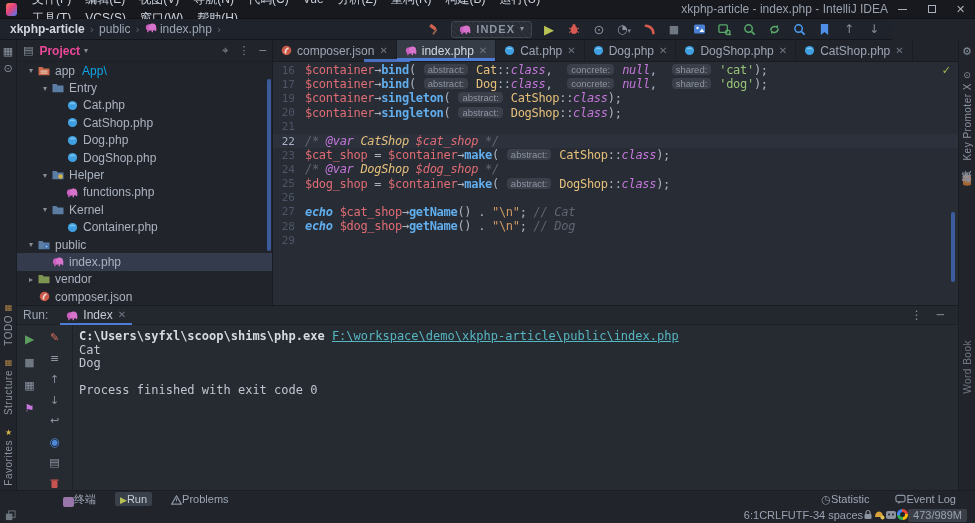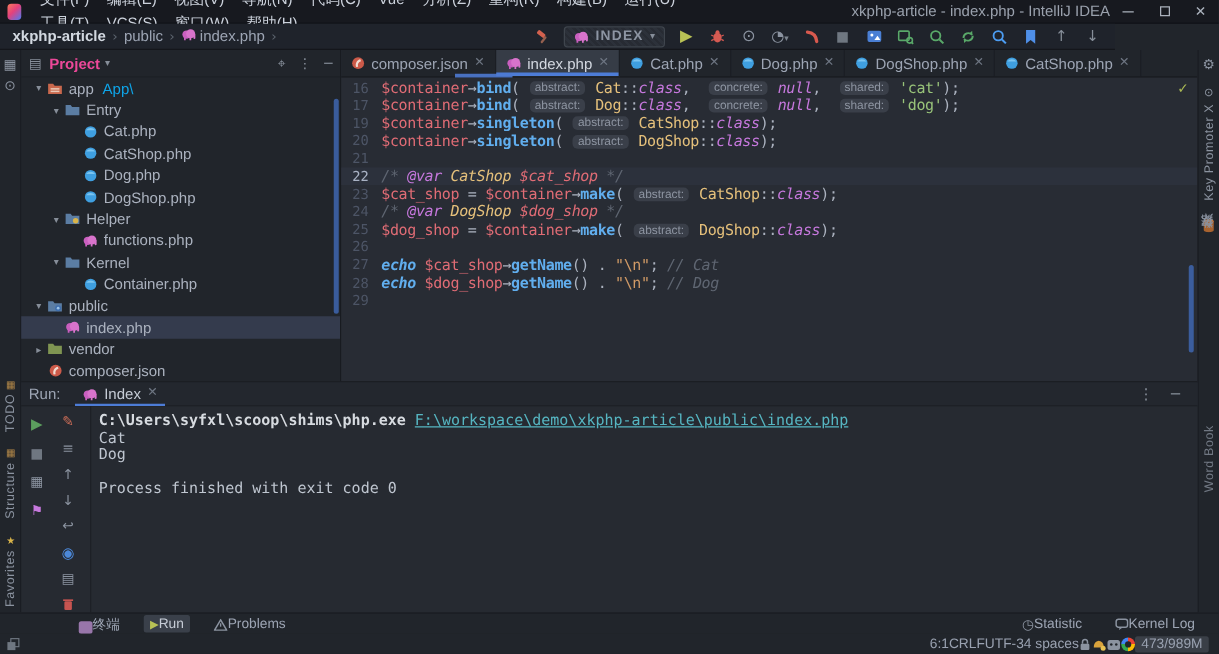--- a/index.html
+++ b/index.html
@@ -84,21 +84,21 @@
   #console .cmd{color:#d7dbe0;font-weight:bold}
   #console .lnk{color:#56b6c2;text-decoration:underline}
   
   #bottom-stripe{position:absolute;left:0;top:490px;width:975px;height:17px;background:#21252b;border-top:1px solid #1a1d23;display:flex;align-items:center;font-size:11px}
   .bitem{display:flex;align-items:flex-end;gap:0;margin-left:14px;color:#9da5b4;padding:1px 5px;border-radius:2px}
   .bitem.active{background:#3a404a;color:#c6ccd6}
   #bs-right{margin-left:auto;display:flex;align-items:center;gap:16px;margin-right:14px}
   .bitem.right{margin-left:0}
   
   #statusbar{position:absolute;left:0;top:507px;width:975px;height:16px;background:#21252b;display:flex;align-items:center;font-size:11px;color:#9aa2b1}
-  #sb-right{margin-left:auto;display:flex;align-items:center;gap:0;margin-right:8px}
+  #sb-right{margin-left:auto;display:flex;gap:0;margin-right:8px}
   #memory{background:#3a3f47;border-radius:2px;padding:0 5px;line-height:13px;color:#9aa2b1}
   .term-ic{width:11px;height:10px;background:#9876aa;border-radius:2px}
   .gconic{width:11px;height:11px;border-radius:50%;background:conic-gradient(#e94335 0 25%,#fbbc04 25% 50%,#34a853 50% 75%,#4285f4 75% 100%);display:flex;align-items:center;justify-content:center}
   .gconic i{width:5px;height:5px;border-radius:50%;background:#21252b}
 </style>
 </head>
 <body>
 
 <div id="titlebar">
   <div id="idea-logo"></div>
@@ -649,21 +649,21 @@
         </span>
         <span>Statistic</span>
       </div>
       <div class="bitem right">
         <span style="display: inline-flex;">
           <svg width="11" height="11" viewBox="0 0 12 12">
             <rect x="1" y="1.5" width="10" height="7" rx="2" fill="none" stroke="#8b93a0" stroke-width="1.3"></rect>
             <path d="M4 8.5 L3.5 11 L7 8.5z" fill="#8b93a0"></path>
           </svg>
         </span>
-        <span>Kernel Log</span>
+        <span>Event Log</span>
       </div>
     </div>
 </div>
 
 <div id="statusbar">
   <svg width="11" height="11" viewBox="0 0 12 12" style="margin-left:5px">
     <rect x="1" y="4" width="7" height="7" fill="#6f7781"></rect>
       <rect x="4" y="1" width="7" height="7" fill="none" stroke="#6f7781"></rect>
   </svg>
   <div id="sb-right">

